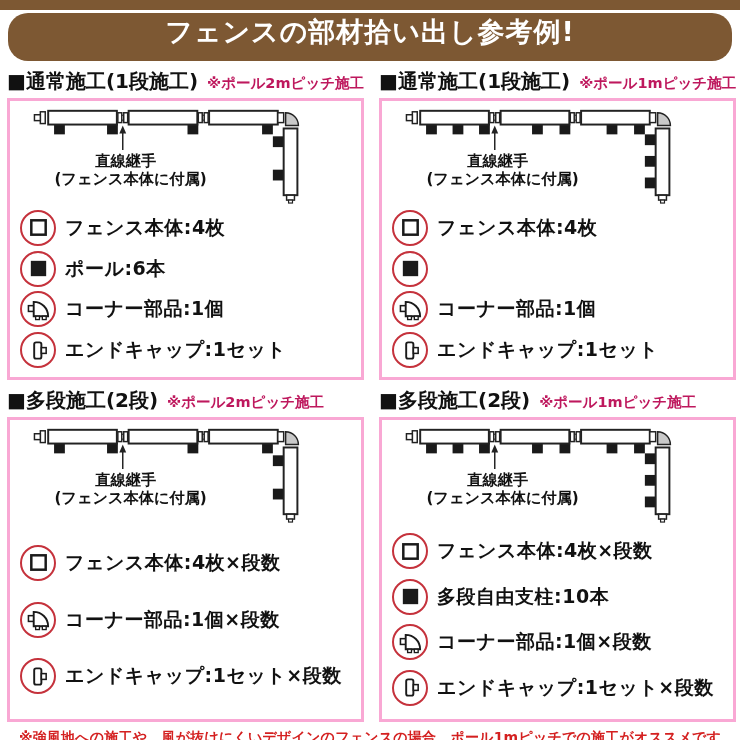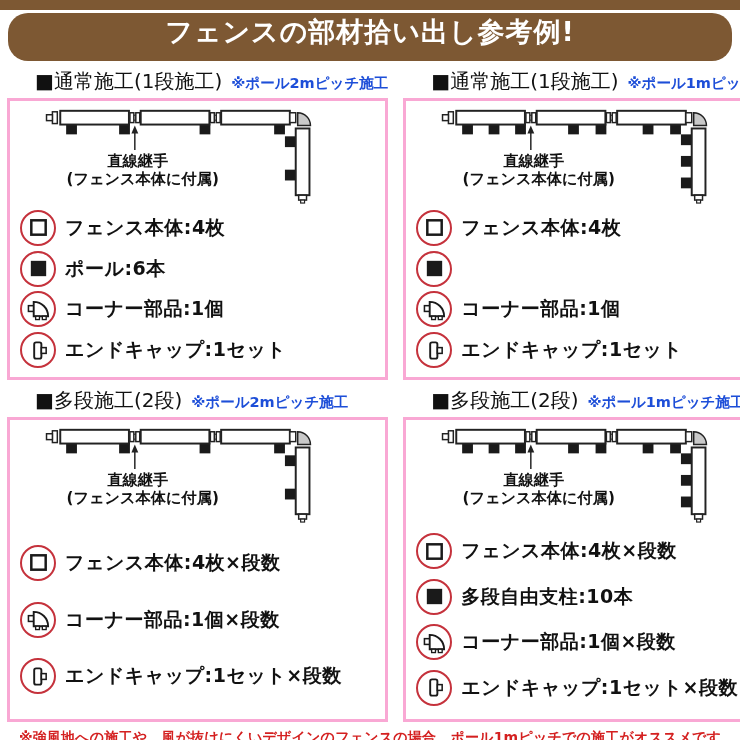--- a/index.html
+++ b/index.html
@@ -5,22 +5,22 @@
   * { margin:0; padding:0; }
   html,body { width:740px; height:740px; background:#ffffff; overflow:hidden;
               font-family:"DejaVu Sans", sans-serif; }
   .top-strip { height:10px; background:#7d5833; }
   .banner { margin:3px 8px 0; height:48px; background:#7d5833; border-radius:20px;
             color:#ffffff; font-size:27px; font-weight:bold; text-align:center;
             line-height:38px; letter-spacing:1px; }
   .grid { display:grid; grid-template-columns:1fr 1fr; column-gap:15px; padding:0 7px; }
   .panel-head { display:flex; align-items:baseline; gap:9px; margin:7px 0 3px;
                 white-space:nowrap; }
-  .head-main { font-size:20px; font-weight:normal; color:#111111;margin-left:28px; }
-  .head-note { font-size:14.5px; font-weight:bold; color:#1d4ed8; }
+  .head-main { font-size:20px; font-weight:bold; color:#111111; }
+  .head-note { font-size:14.5px; font-weight:bold; color:#be185d; }
   .box { border:3px solid #f9a8d4; background:#ffffff; display:flex;
          flex-direction:column; box-sizing:border-box; }
   .panel.top .box { height:282px; }
   .panel.bottom .box { height:305px; }
   .diagram { width:100%; height:104px; display:block; flex:none; }
   .parts { flex:1; display:flex; flex-direction:column; justify-content:space-evenly;
            padding:0 0 4px 10px; }
   .part-row { display:flex; align-items:center; gap:9px; }
   .icon-circle { width:36px; height:36px; border:2px solid #c5323c; border-radius:50%;
                  flex:none; display:flex; align-items:center; justify-content:center;

